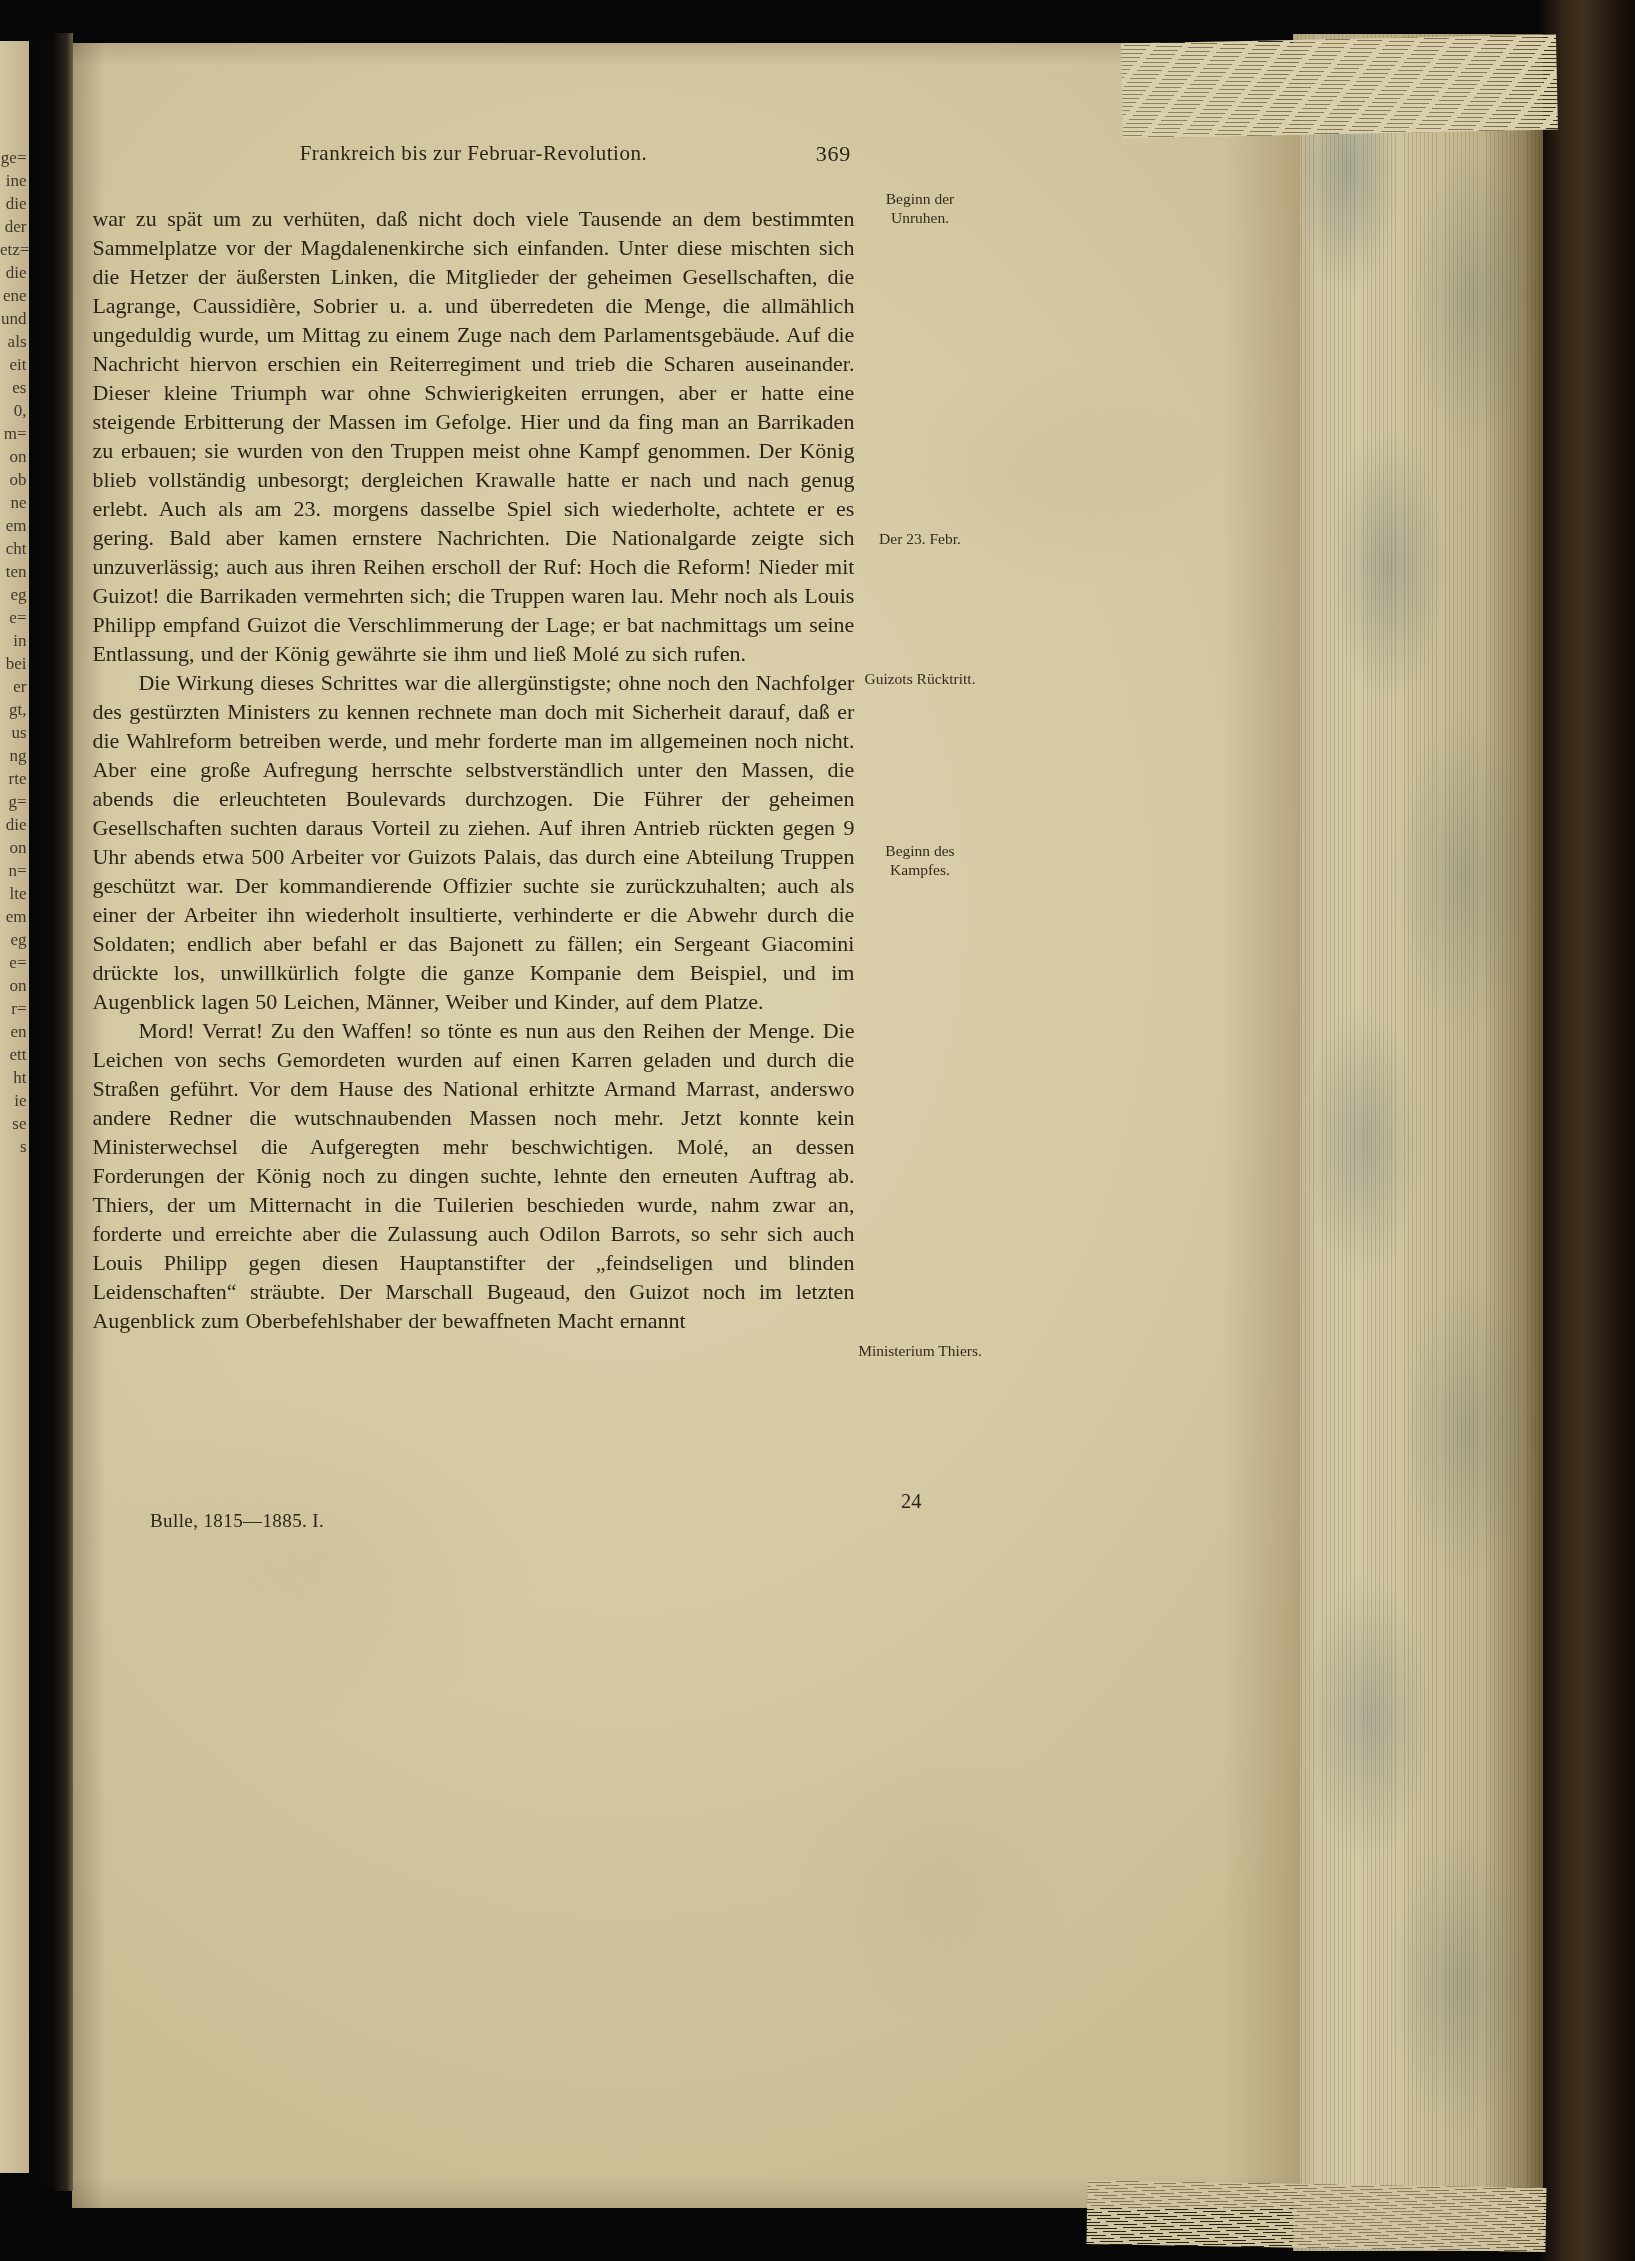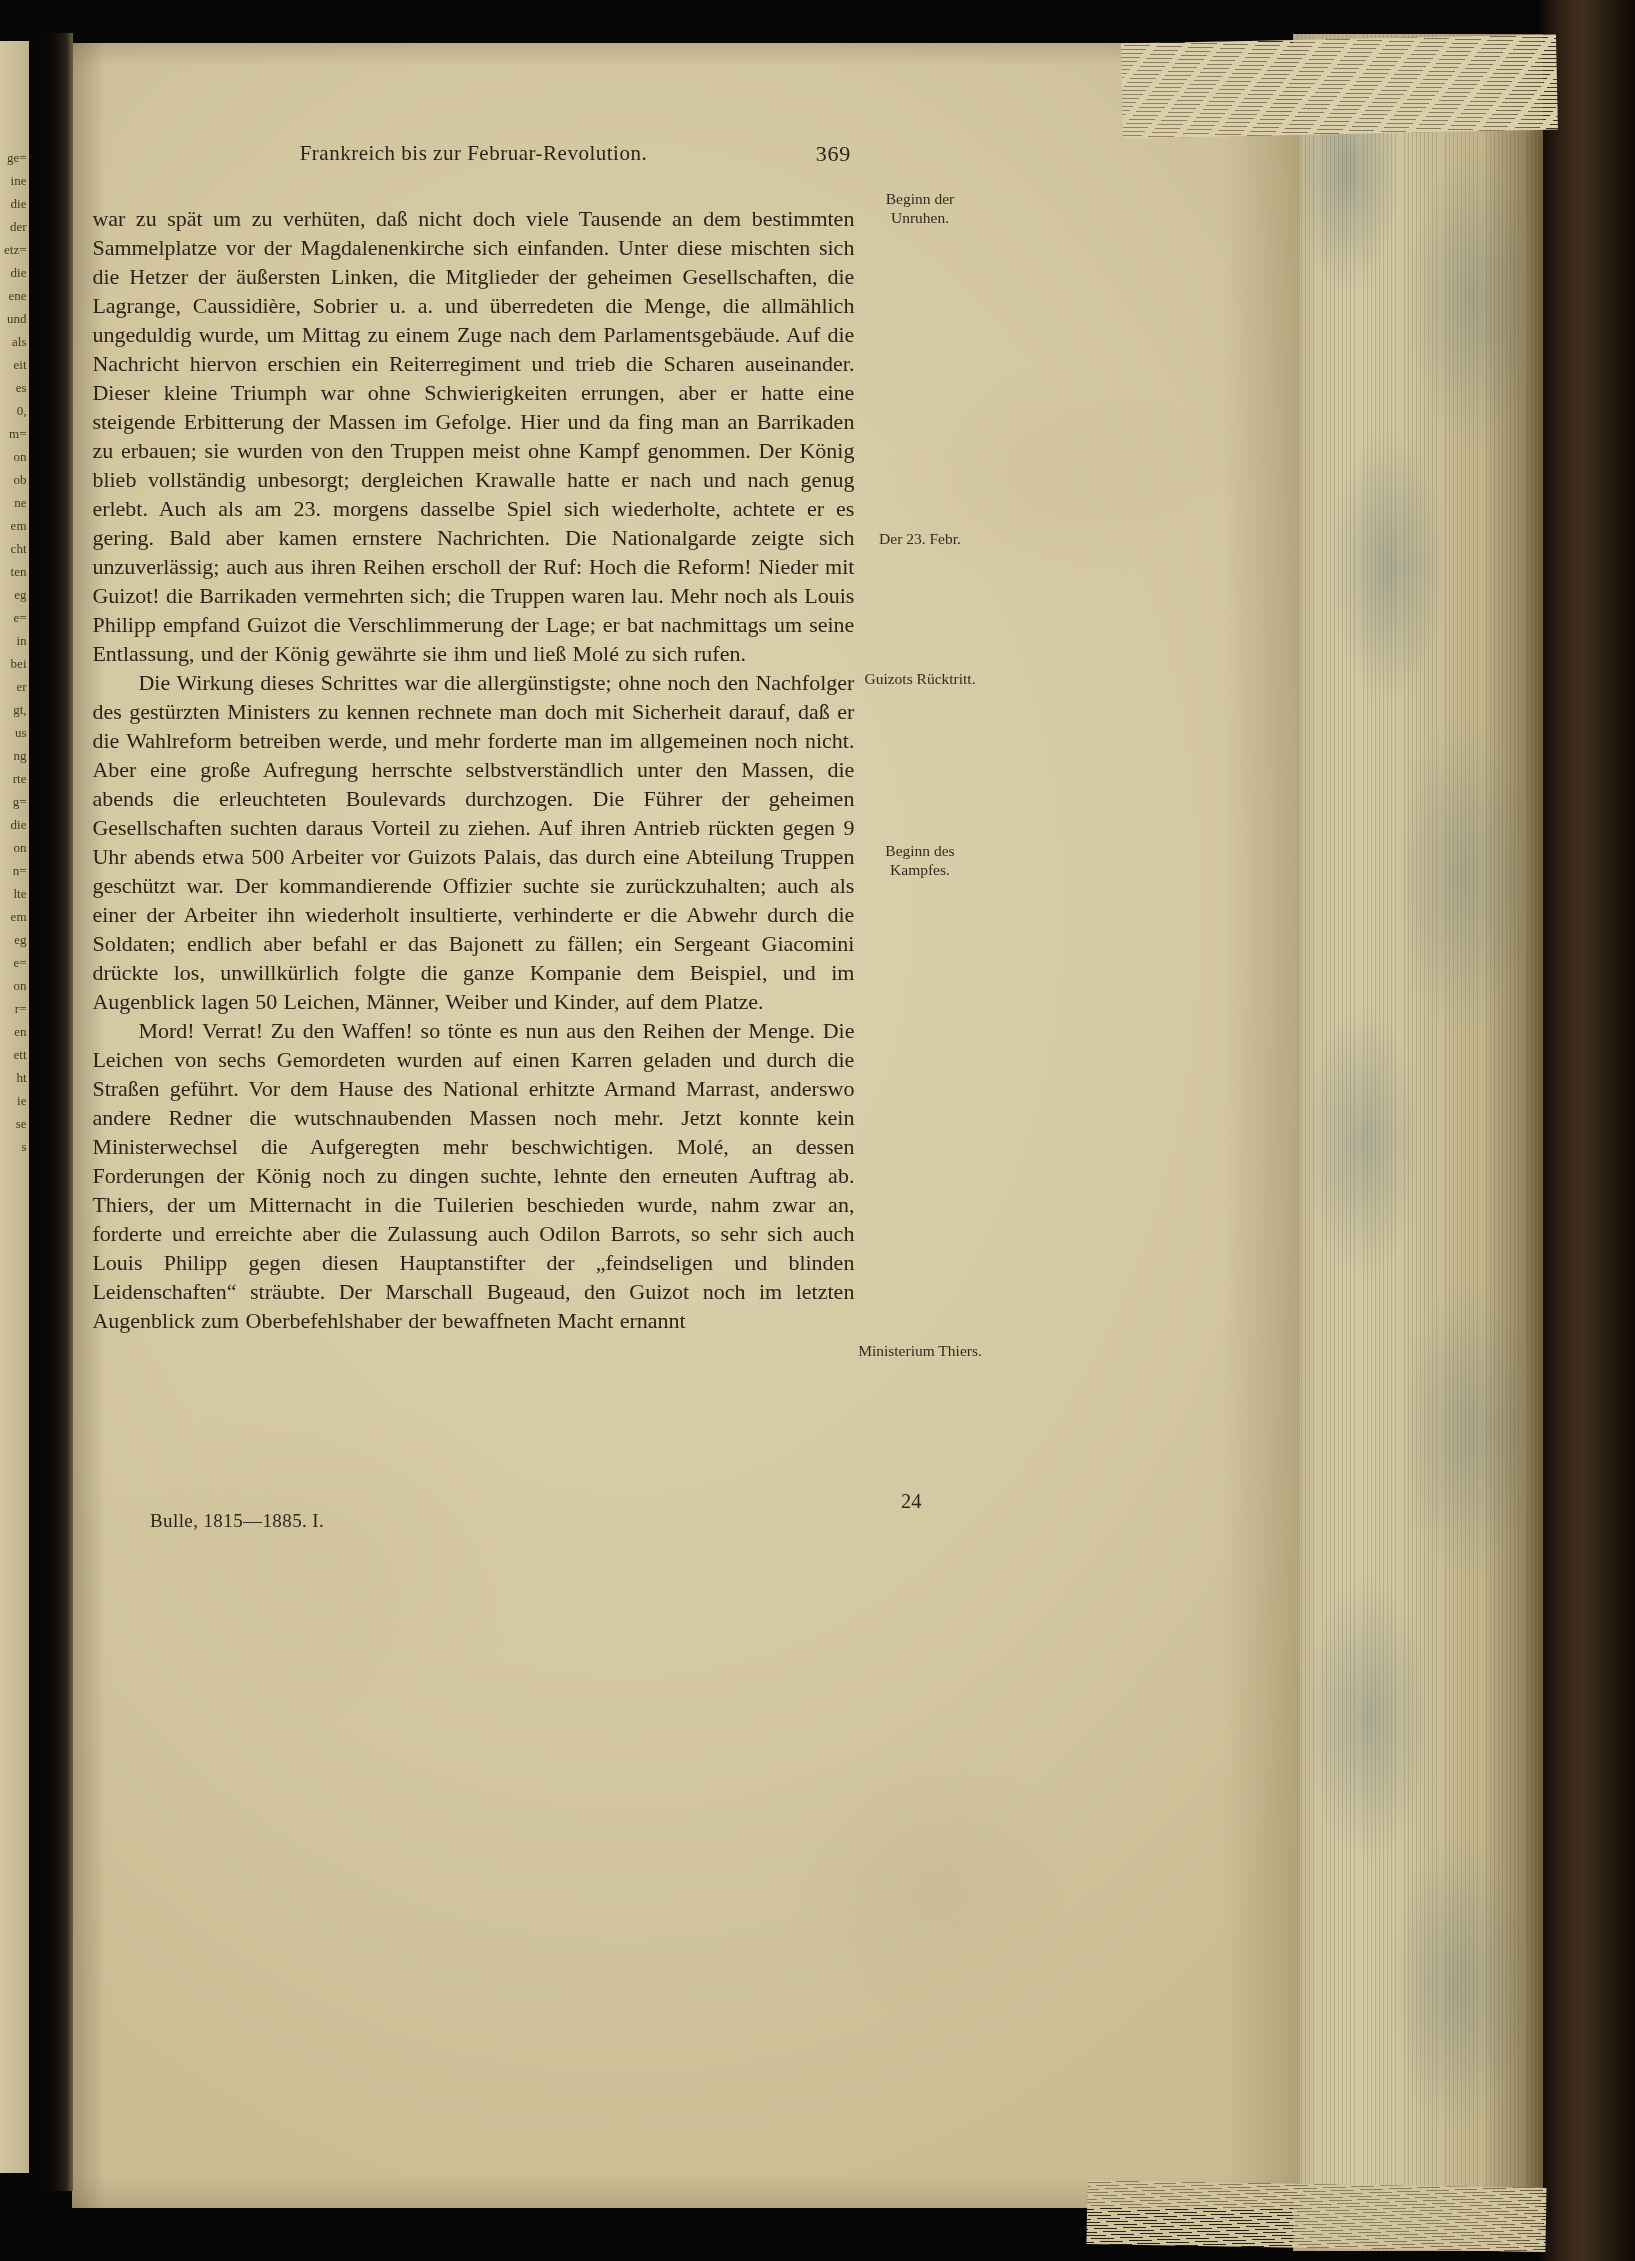--- a/index.html
+++ b/index.html
@@ -39,21 +39,21 @@
     background:repeating-linear-gradient(177deg,#cfc49e 0 2.5px, rgba(80,65,40,.5) 2.5px 3.3px);
     transform:rotate(1deg);
   }
   
   .prev-sliver{
     position:absolute;top:41px;left:0;width:29px;height:2132px;z-index:2;
     background:linear-gradient(90deg,#d3c7a2,#bfb28c);
   }
   .fragments{padding-top:105px;}
   .frag{
-    height:23px;line-height:23px;font-size:13px;color:#40382b;
+    height:23px;line-height:23px;font-size:17px;color:#40382b;
     text-align:right;padding-right:2.5px;white-space:nowrap;
     font-family:"Liberation Serif",serif;
   }
   
   .gutter{
     position:absolute;top:33px;left:29px;width:44px;height:2158px;z-index:5;
     background:linear-gradient(90deg,#050403 0%,#0c0a07 55%,#2a241a 85%,#6b5f45 100%);
   }
   
   .main-page{

